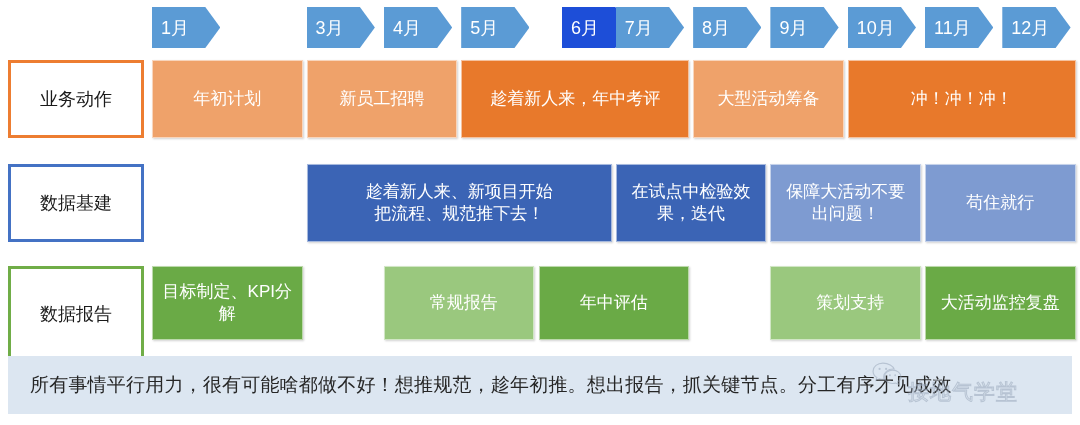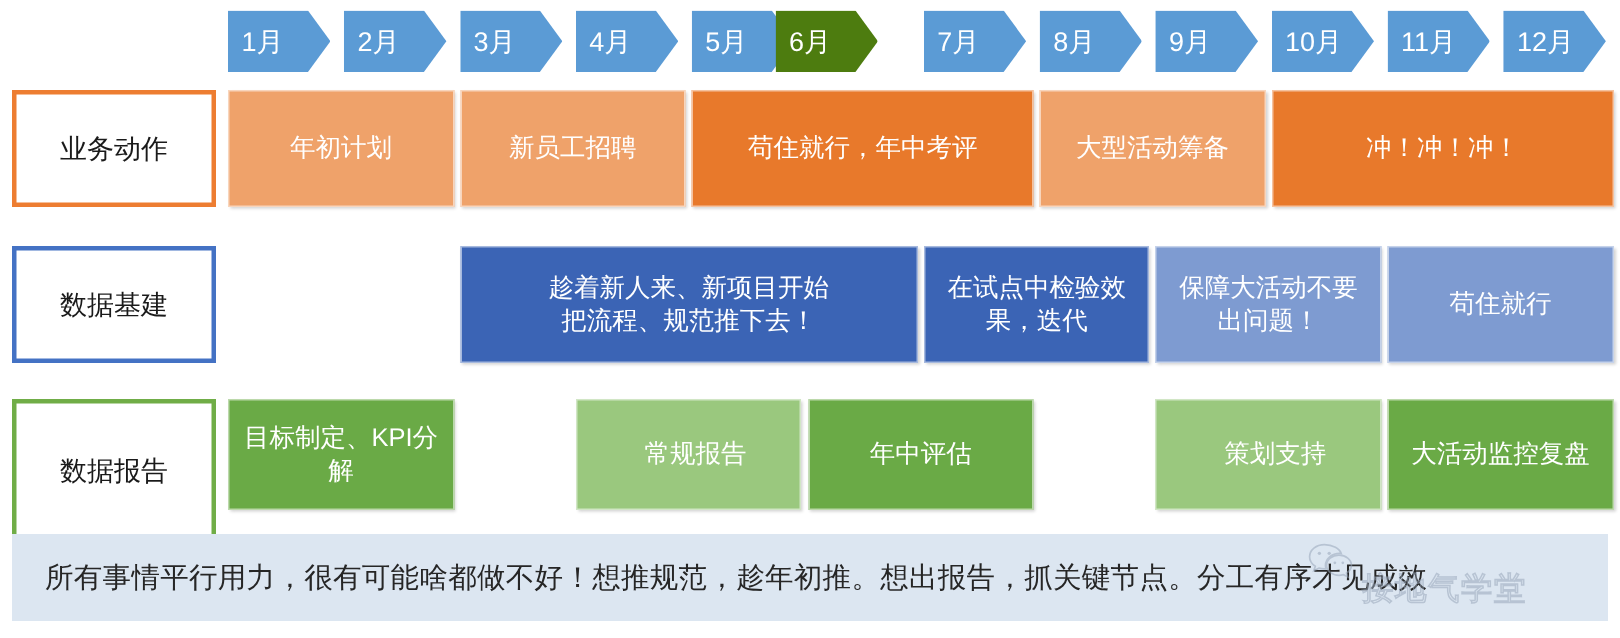--- a/index.html
+++ b/index.html
@@ -124,33 +124,30 @@
 </style>
 </head>
 <body>
 
 <div id="board">
 
   <div class="month-strip" id="month-strip">
       <div class="chevron" style="left: 152px; width: 68.3px; background: rgb(91, 155, 213);">
         <span>1月</span>
       </div>
-      <div class="chevron" style="left: 229.3px; width: 68.3px; background: rgb(91, 155, 213);">
-        <span>2月</span>
-      </div>
       <div class="chevron" style="left: 306.6px; width: 68.3px; background: rgb(91, 155, 213);">
         <span>3月</span>
       </div>
       <div class="chevron" style="left: 383.9px; width: 68.3px; background: rgb(91, 155, 213);">
         <span>4月</span>
       </div>
       <div class="chevron" style="left: 461.2px; width: 68.3px; background: rgb(91, 155, 213);">
         <span>5月</span>
       </div>
-      <div class="chevron" style="left: 517px; width: 68.3px; background: #4d7c0f;">
+      <div class="chevron" style="left: 562px; width: 68.3px; background: #1d4ed8;">
         <span>6月</span>
       </div>
       <div class="chevron" style="left: 615.8px; width: 68.3px; background: rgb(91, 155, 213);">
         <span>7月</span>
       </div>
       <div class="chevron" style="left: 693.1px; width: 68.3px; background: rgb(91, 155, 213);">
         <span>8月</span>
       </div>
       <div class="chevron" style="left: 770.4px; width: 68.3px; background: rgb(91, 155, 213);">
         <span>9月</span>
@@ -177,21 +174,21 @@
   </div>
 
   <div id="cells-layer">
       <div class="cell orange-light" style="left: 152px; width: 150.6px; top: 60px; height: 78px; background: rgb(239, 162, 106);">
         <span style="white-space: pre-line;">年初计划</span>
       </div>
       <div class="cell orange-light" style="left: 306.6px; width: 150.6px; top: 60px; height: 78px; background: rgb(239, 162, 106); text-align: right;">
         <span style="white-space: pre-line;">新员工招聘</span>
       </div>
       <div class="cell orange-dark" style="left: 461.2px; width: 227.9px; top: 60px; height: 78px; background: rgb(232, 121, 43);">
-        <span style="white-space: pre-line;">苟住就行，年中考评</span>
+        <span style="white-space: pre-line;">趁着新人来，年中考评</span>
       </div>
       <div class="cell orange-light" style="left: 693.1px; width: 150.6px; top: 60px; height: 78px; background: rgb(239, 162, 106);">
         <span style="white-space: pre-line;">大型活动筹备</span>
       </div>
       <div class="cell orange-dark" style="left: 847.7px; width: 227.9px; top: 60px; height: 78px; background: rgb(232, 121, 43);">
         <span style="white-space: pre-line;">冲！冲！冲！</span>
       </div>
       <div class="cell blue-dark" style="left: 306.6px; width: 305.2px; top: 164px; height: 78px; background: rgb(59, 100, 181);">
         <span style="white-space: pre-line;">趁着新人来、新项目开始
 把流程、规范推下去！</span>

